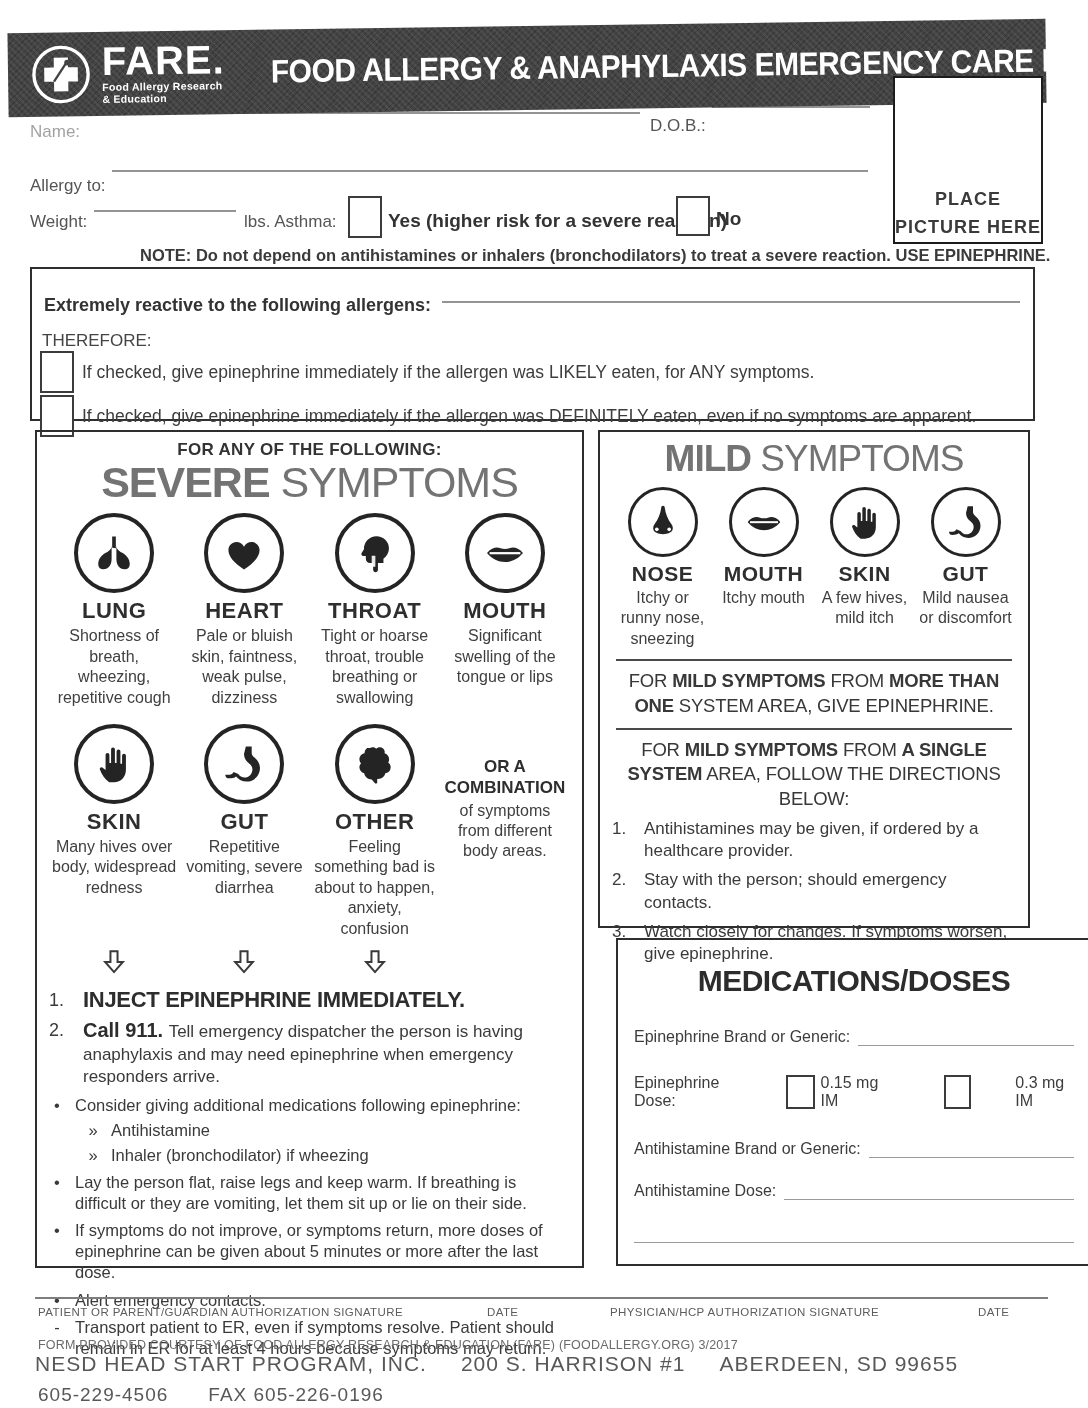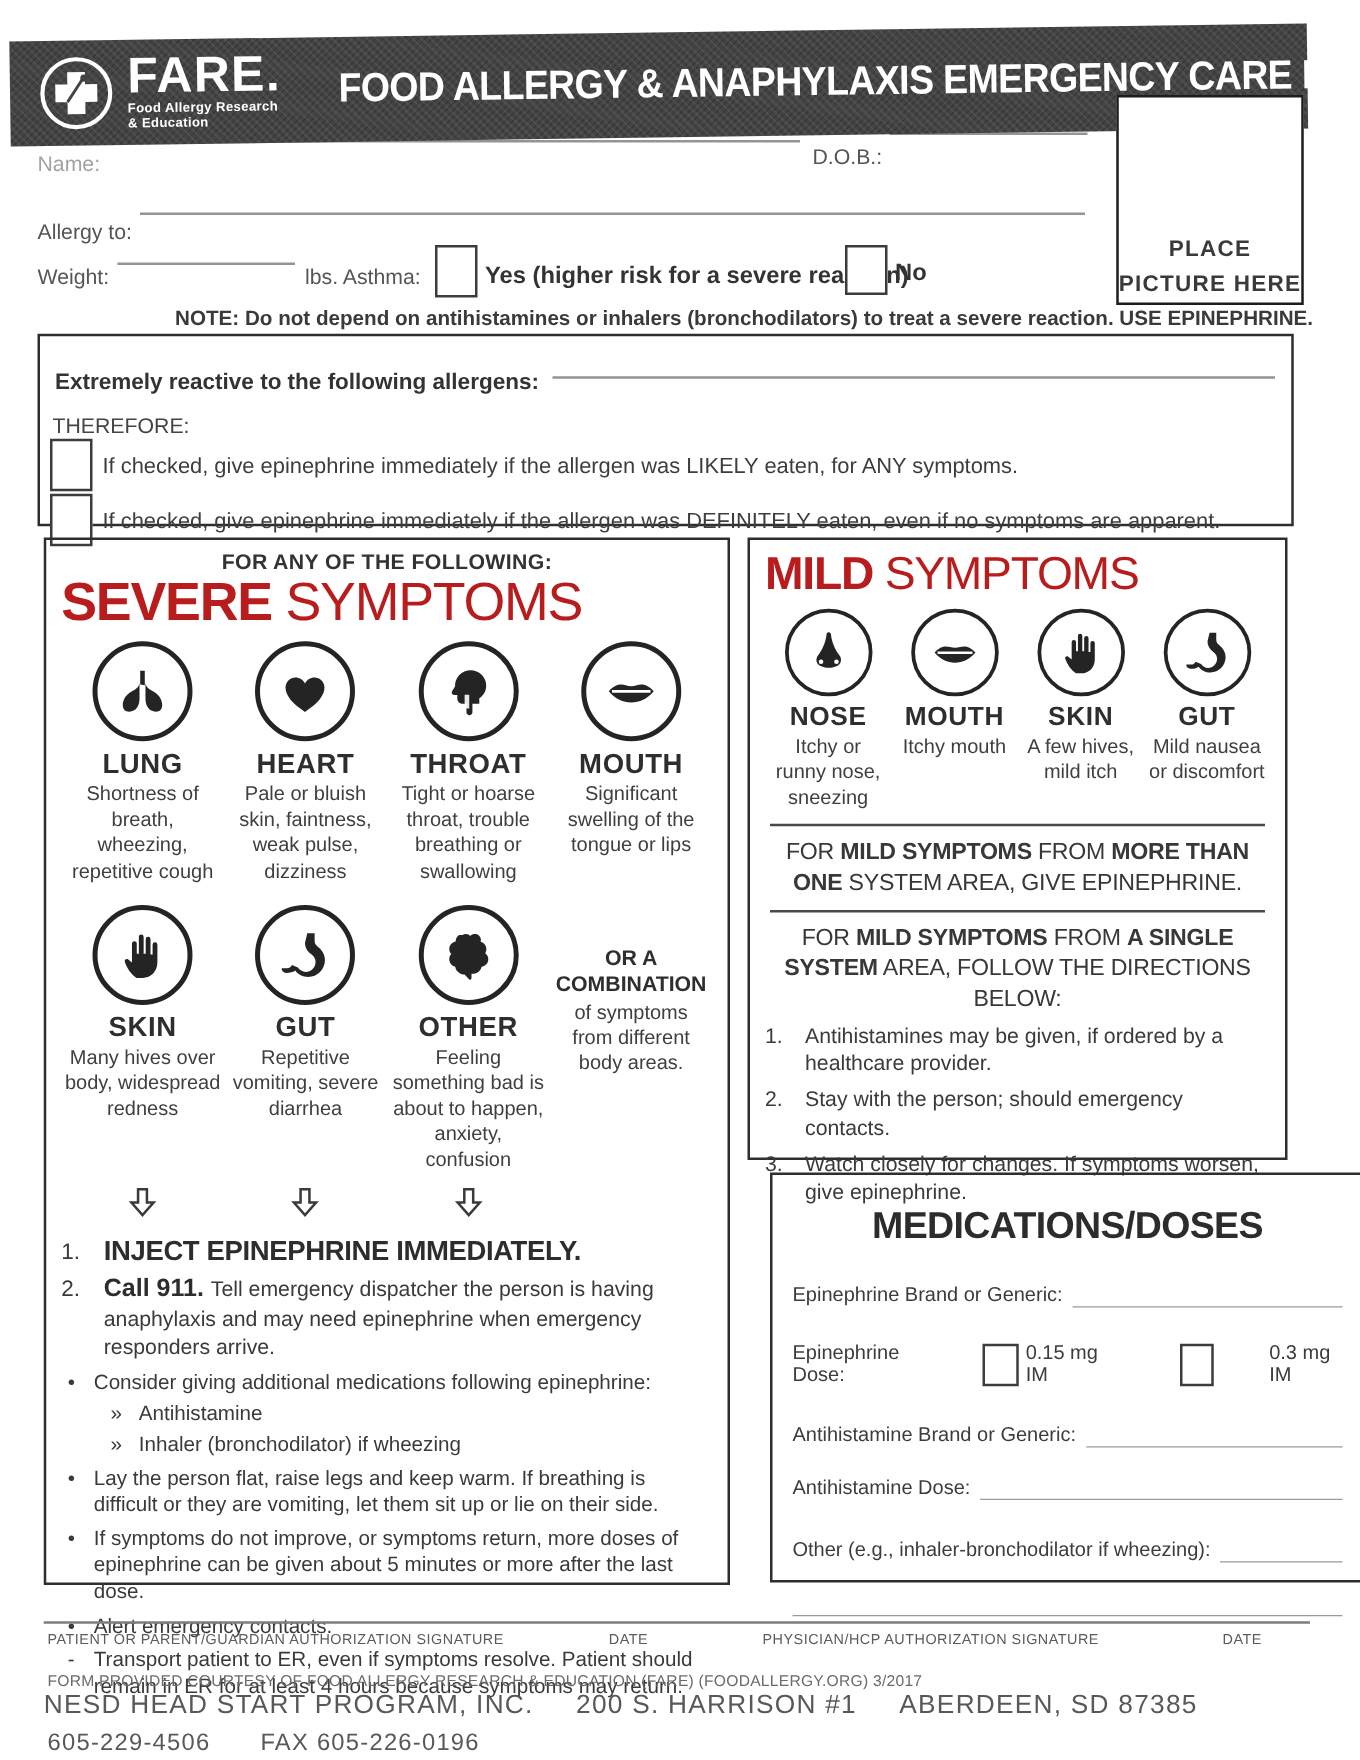--- a/index.html
+++ b/index.html
@@ -33,21 +33,21 @@
   .opt{position:absolute;left:8px;display:flex;align-items:center;gap:8px;font-size:17.5px;color:#3d3d3d;}
   .opt .cb{width:30px;height:36px;flex:0 0 auto;}
   
   .sev-box{position:absolute;left:35px;top:430px;width:549px;height:838px;border:2.5px solid #2e2e2e;
            padding:8px 12px;box-sizing:border-box;}
   .mild-box{position:absolute;left:598px;top:430px;width:432px;height:498px;border:2.5px solid #2e2e2e;
             padding:6px 12px;box-sizing:border-box;}
   .meds-box{position:absolute;left:616px;top:938px;width:476px;height:328px;border:2.5px solid #2e2e2e;
             padding:20px 16px;box-sizing:border-box;}
   .kicker{text-align:center;font-size:17px;font-weight:700;letter-spacing:.3px;color:#333;}
-  .big-title{text-align:left;letter-spacing:-1px;color:#b91c1c;line-height:1.05;}
+  .big-title{text-align:center;letter-spacing:-1px;color:#737373;line-height:1.05;}
   .sev-box .big-title{font-size:43px;}
   .mild-box .big-title{font-size:37px;margin-top:2px;}
   .big-title .b{font-weight:800;}
   .big-title .l{font-weight:400;}
   .symgrid{display:grid;grid-template-columns:repeat(4,1fr);margin-top:8px;}
   .cell{text-align:center;padding:0 3px;}
   .circle{width:72px;height:72px;border:4px solid #242424;border-radius:50%;margin:0 auto;
           display:flex;align-items:center;justify-content:center;}
   .circle svg{width:44px;height:44px;fill:#242424;}
   .mild-box .circle{width:64px;height:64px;border-width:3.5px;}
@@ -369,33 +369,29 @@
         </span>
     </div>
     <div class="mrow">
       <span class="ml">Antihistamine Brand or Generic:</span>
       <span class="mline"></span>
     </div>
     <div class="mrow" style="margin-top:24px;">
       <span class="ml">Antihistamine Dose:</span>
       <span class="mline"></span>
     </div>
-    <div class="mrow" style="margin-top:32px;">
-      <span class="ml">Other (e.g., inhaler-bronchodilator if wheezing):</span>
-      <span class="mline"></span>
-    </div>
     <div style="border-bottom:1.8px solid #9a9a9a;margin-top:42px;"></div>
   </div>
 
   <div class="sigline"></div>
   <span class="siglbl" style="left:38px;">PATIENT OR PARENT/GUARDIAN AUTHORIZATION SIGNATURE</span>
   <span class="siglbl" style="left:487px;">DATE</span>
   <span class="siglbl" style="left:610px;">PHYSICIAN/HCP AUTHORIZATION SIGNATURE</span>
   <span class="siglbl" style="left:978px;">DATE</span>
 
   <div class="foot1">FORM PROVIDED COURTESY OF FOOD ALLERGY RESEARCH &amp; EDUCATION (FARE) (FOODALLERGY.ORG) 3/2017</div>
   <div class="foot2">
-    <span>NESD HEAD START PROGRAM, INC.</span><span>200 S. HARRISON #1</span><span>ABERDEEN, SD 87385</span>
+    <span>NESD HEAD START PROGRAM, INC.</span><span>200 S. HARRISON #1</span><span>ABERDEEN, SD 99655</span>
   </div>
   <div class="foot3">
     <span>605-229-4506</span><span>FAX 605-226-0196</span>
   </div>
 </div>
 
 </body></html>

